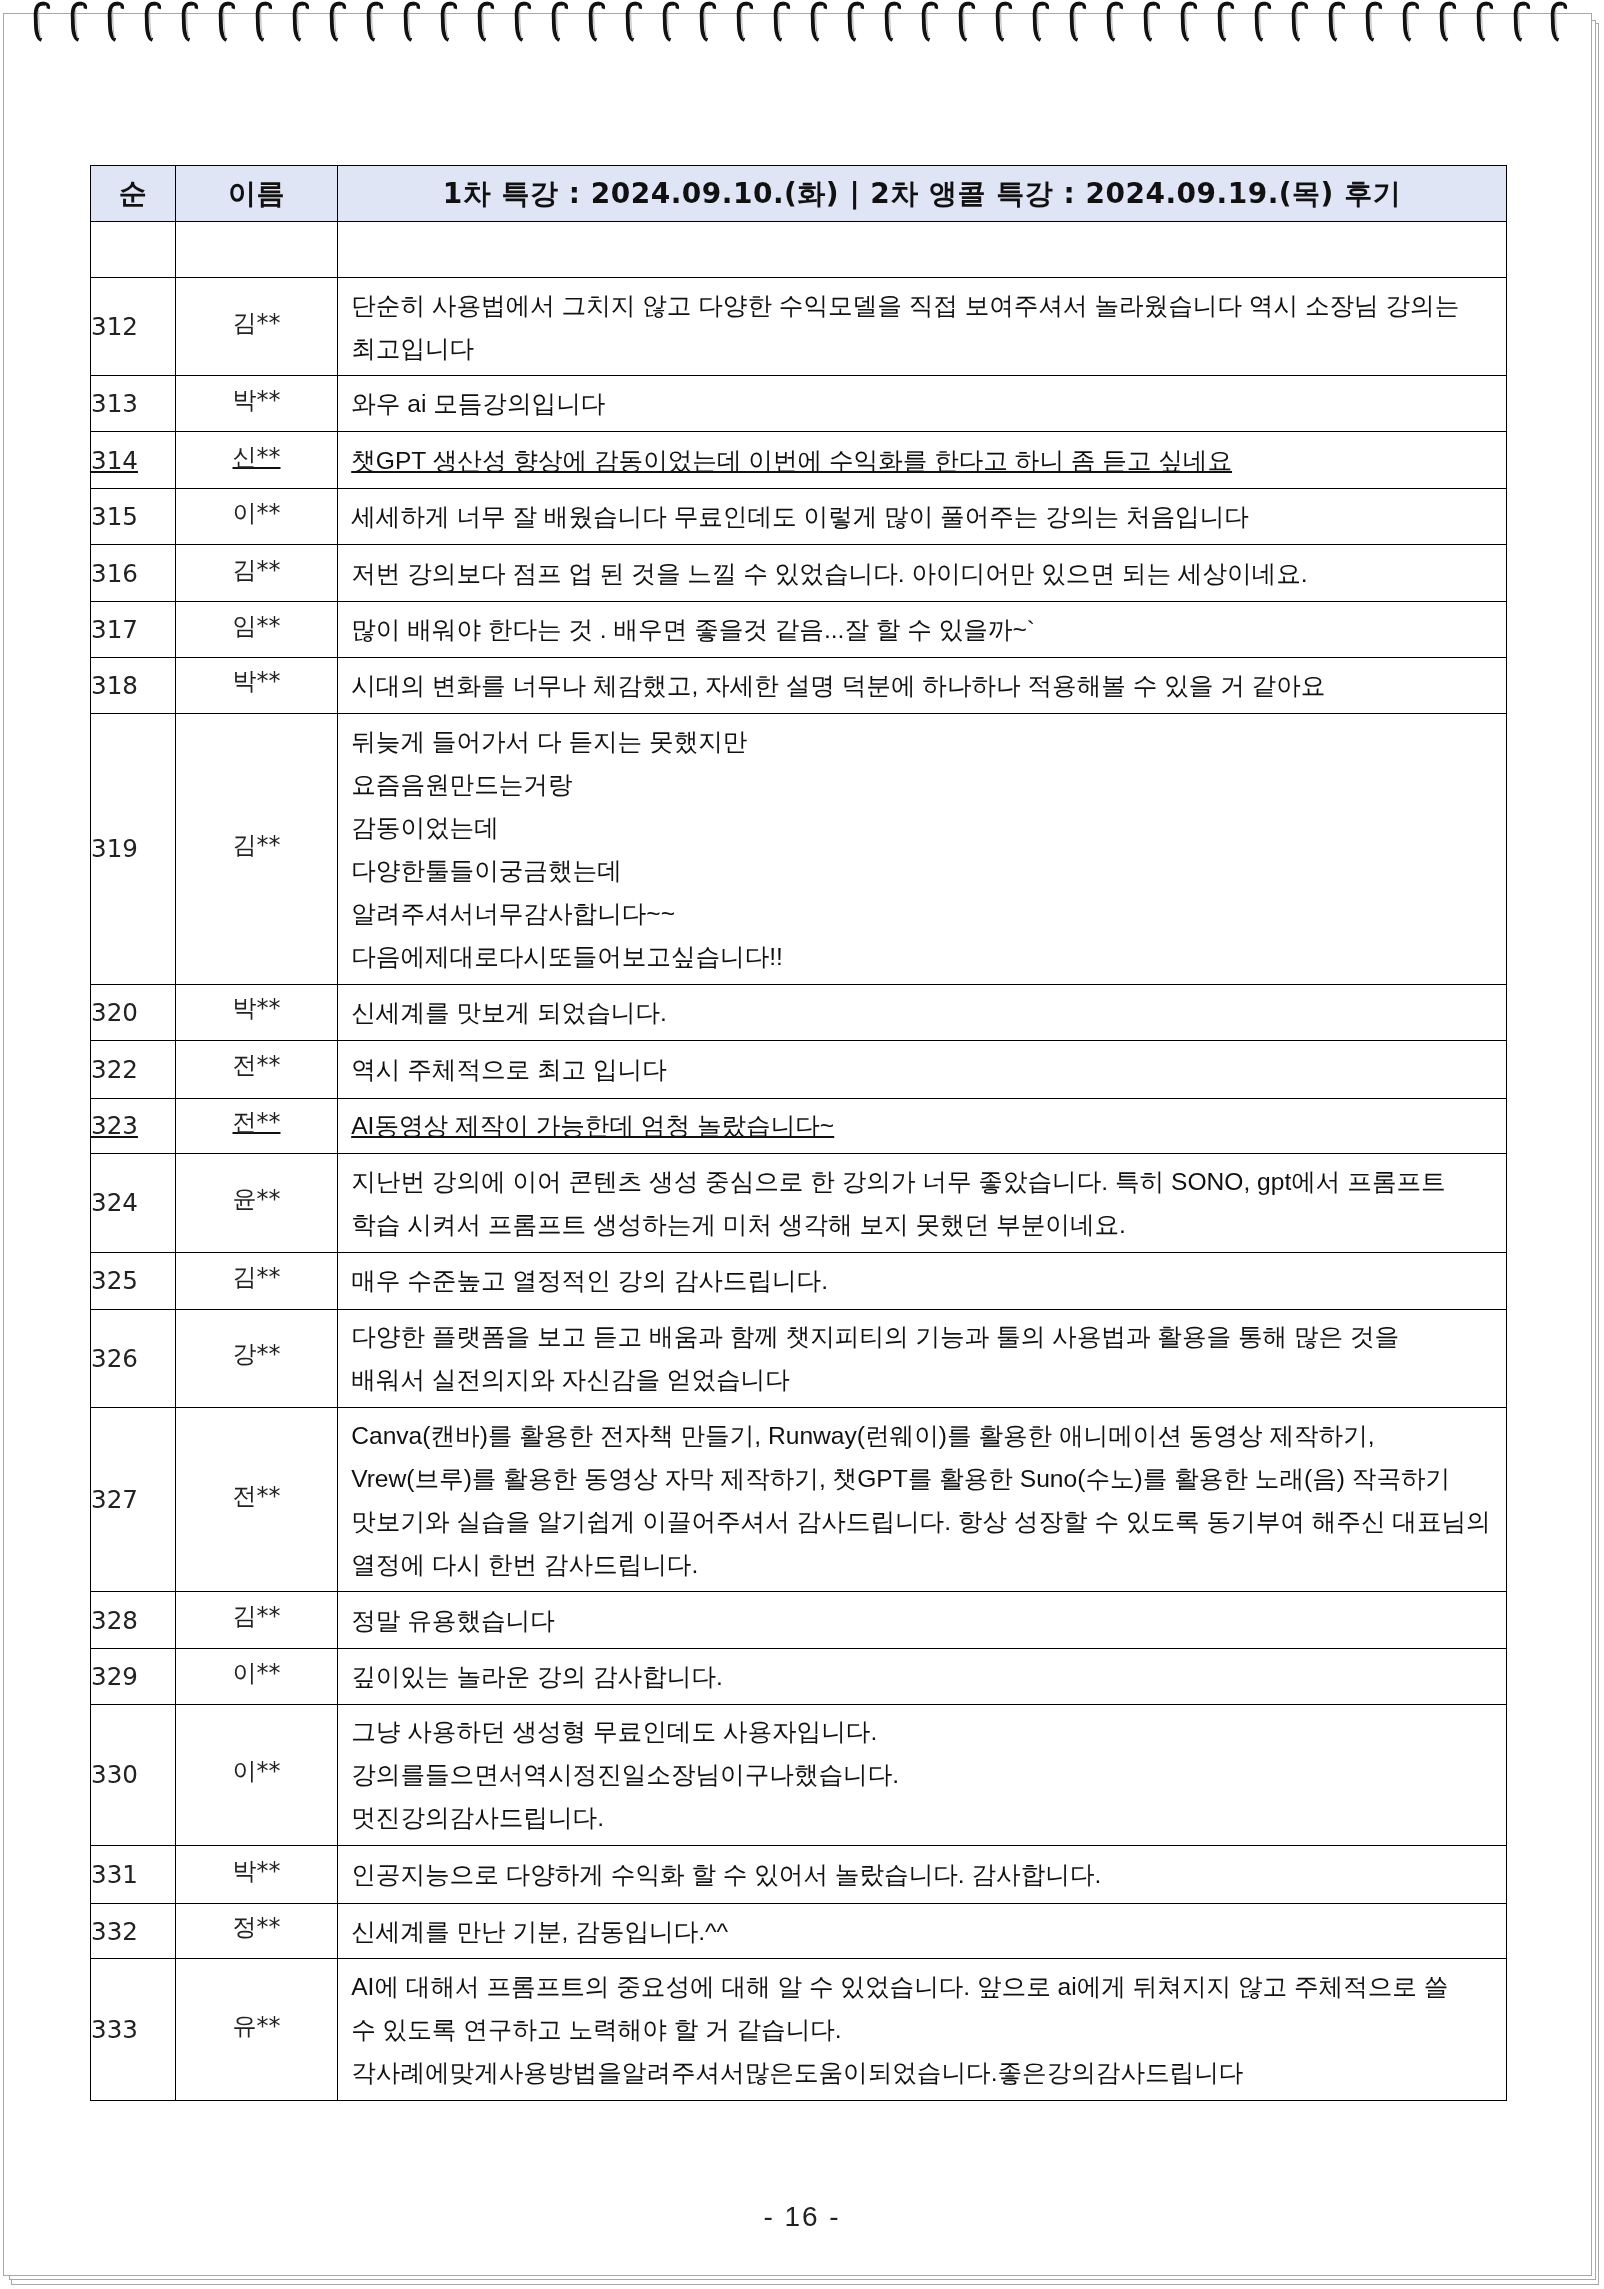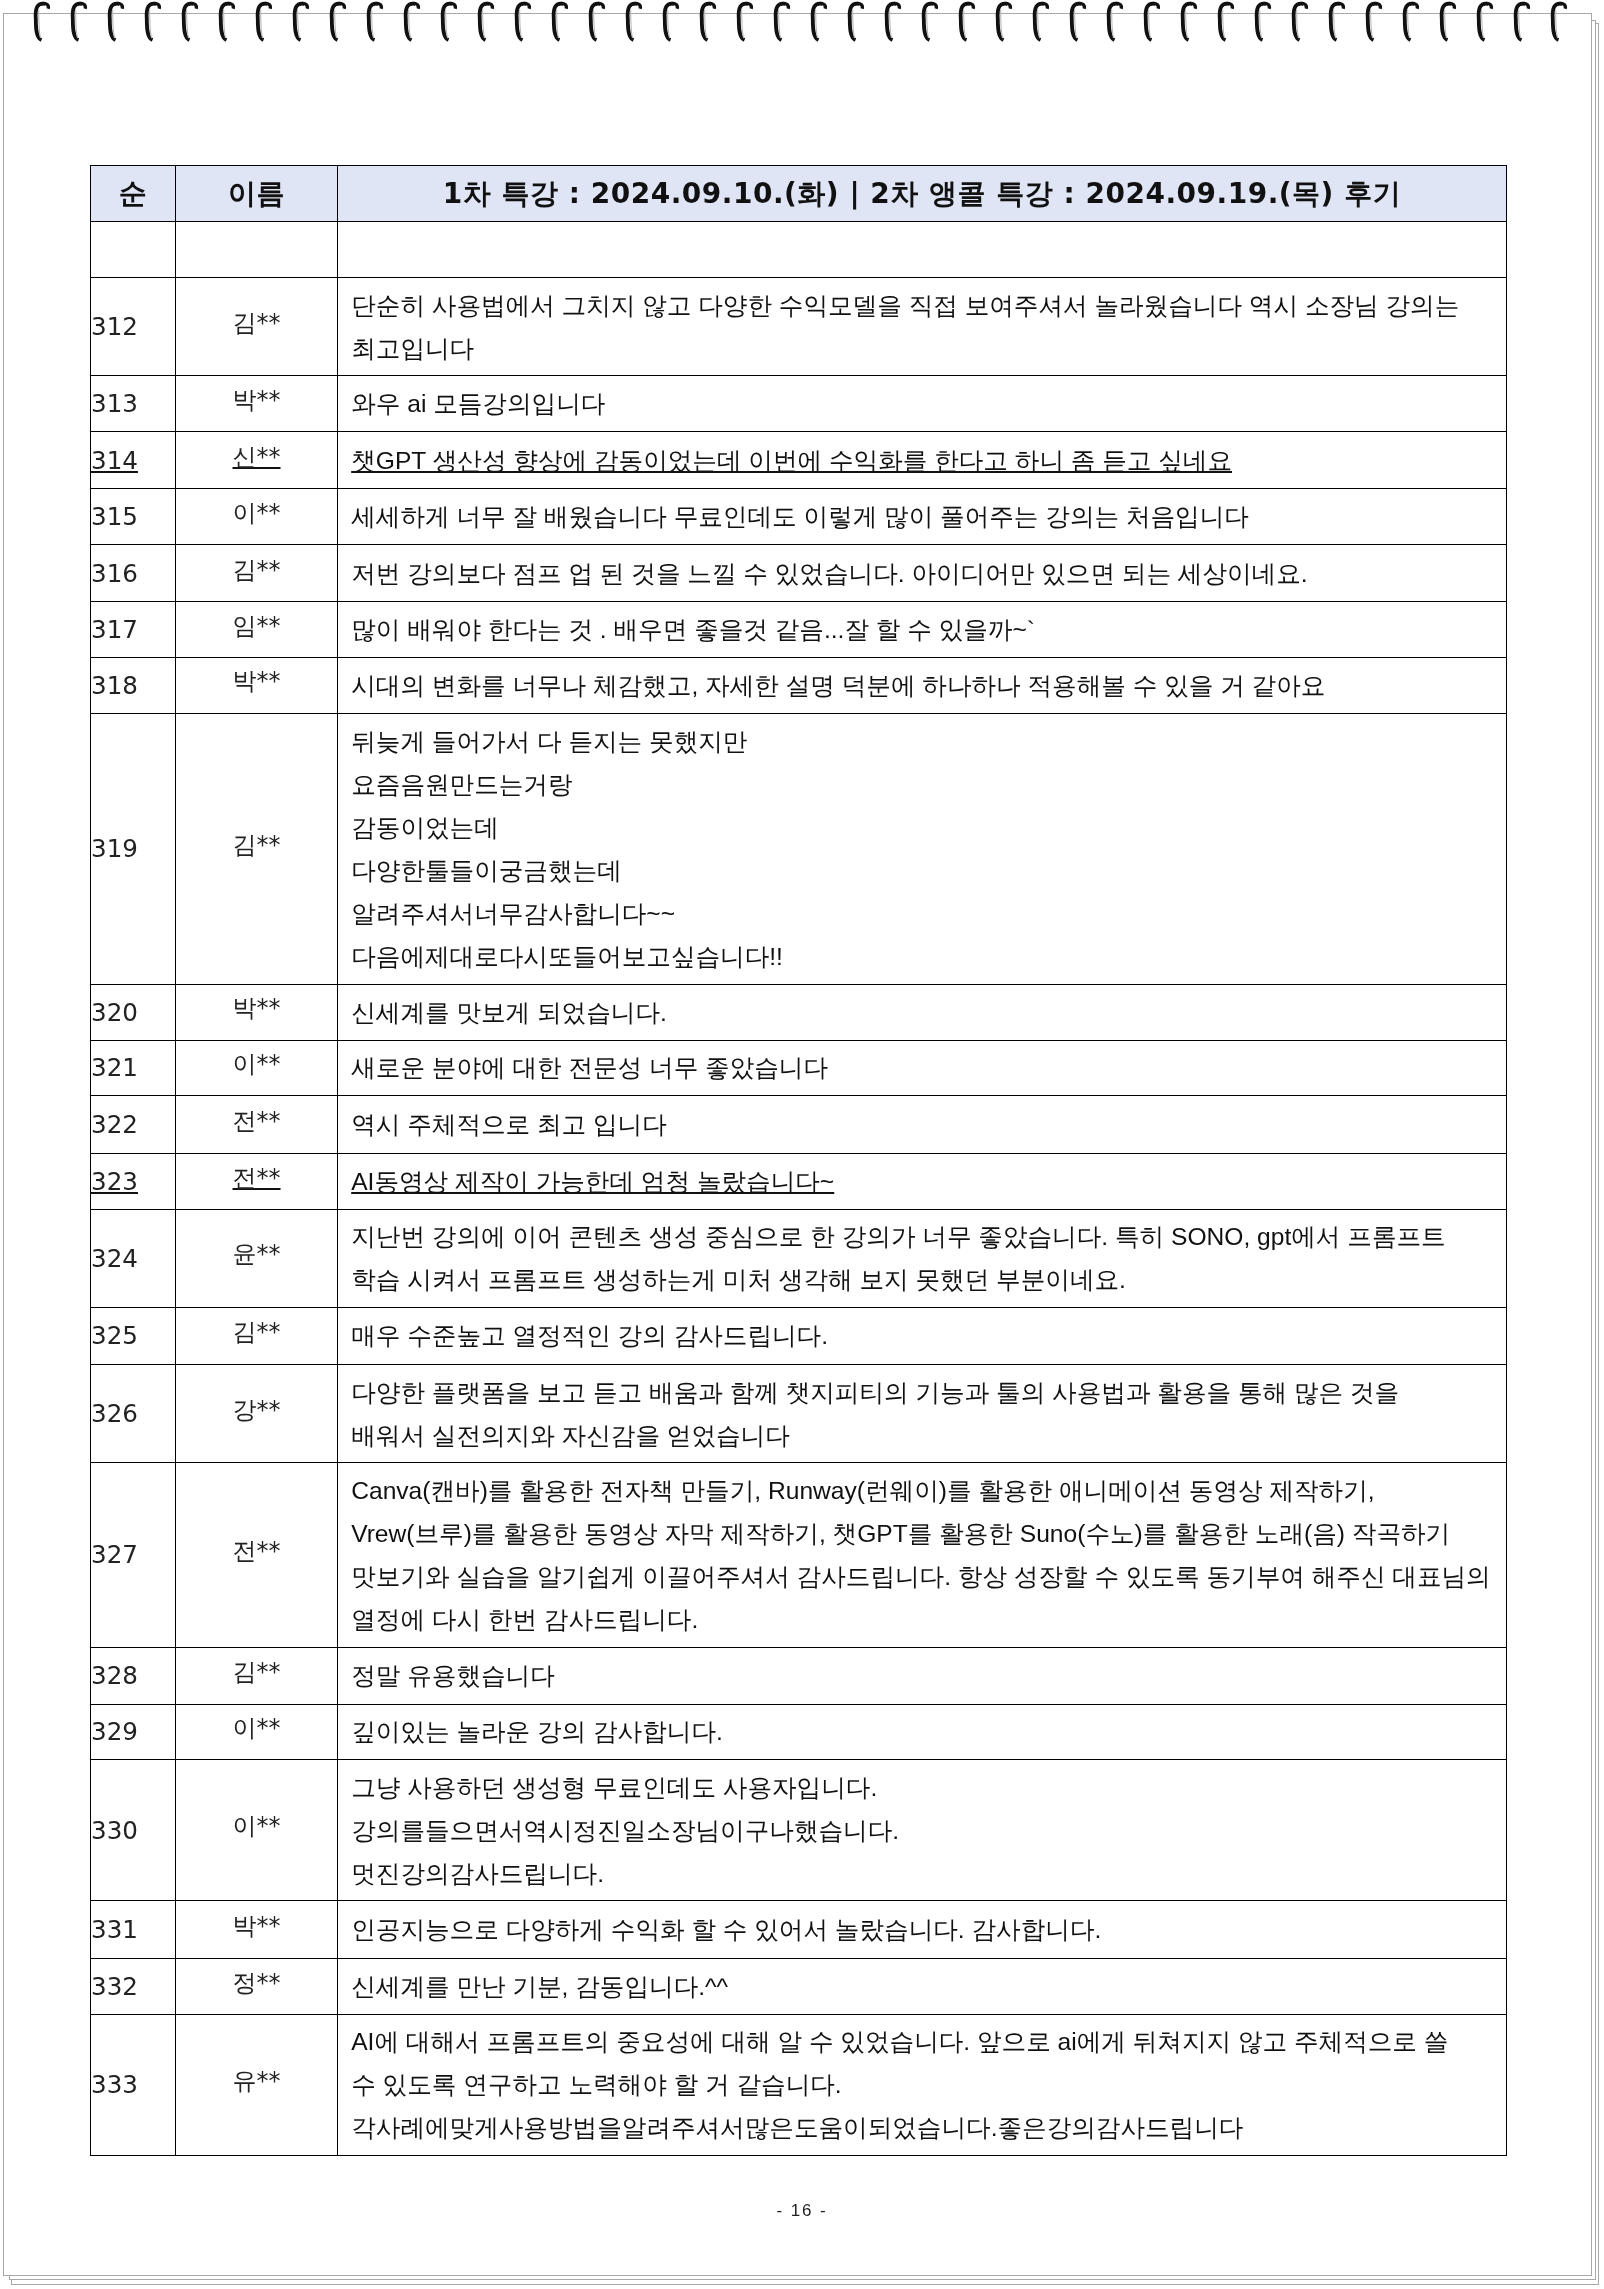--- a/index.html
+++ b/index.html
@@ -24,21 +24,21 @@
   .tbl th { background:#dfe5f4; height:55px; font-weight:bold; font-size:28px; text-align:center;
             font-family:"DejaVu Sans","Liberation Sans",sans-serif; letter-spacing:0.5px; }
   .tbl td.num { text-align:left; font-size:24.6px; font-family:"DejaVu Sans","Liberation Sans",sans-serif; color:#222; }
   .tbl td.name { text-align:center; font-size:24px; color:#222; vertical-align:middle; padding-bottom:7.6px; }
   .tbl td.text { font-family:"Liberation Sans","DejaVu Sans",sans-serif; font-size:24.6px; color:#111;
                  padding:5.7px 13.2px 5.7px 13.2px; line-height:43px; vertical-align:middle; }
   .tbl td.text .line { display:block; white-space:nowrap; }
   .col-num { width:85px; } .col-name { width:162px; }
 
   .page-no { position:absolute; left:0; width:1604px; top:2201px; text-align:center;
-             font-family:"Liberation Sans","DejaVu Sans",sans-serif; font-size:17px; color:#222; letter-spacing:1.9px; }
+             font-family:"Liberation Sans","DejaVu Sans",sans-serif; font-size:28px; color:#222; letter-spacing:1.9px; }
 </style>
 </head>
 <body>
 
 <div class="sheet s3"></div>
 <div class="sheet s2"></div>
 <div class="sheet s1"></div>
 <div class="sheet s0"></div>
 
 <div class="rings" id="rings">
@@ -421,27 +421,20 @@
           <span class="line">다음에제대로다시또들어보고싶습니다!!</span>
         </td>
       </tr>
       <tr style="height: 56px;">
         <td class="num">320</td>
         <td class="name">박**</td>
         <td class="text">
           <span class="line">신세계를 맛보게 되었습니다.</span>
         </td>
       </tr>
-      <tr style="height: 55px;">
-        <td class="num">321</td>
-        <td class="name">이**</td>
-        <td class="text">
-          <span class="line">새로운 분야에 대한 전문성 너무 좋았습니다</span>
-        </td>
-      </tr>
       <tr style="height: 58px;">
         <td class="num">322</td>
         <td class="name">전**</td>
         <td class="text">
           <span class="line">역시 주체적으로 최고 입니다</span>
         </td>
       </tr>
       <tr style="height: 55px; text-decoration: underline;">
         <td class="num">323</td>
         <td class="name">전**</td>

